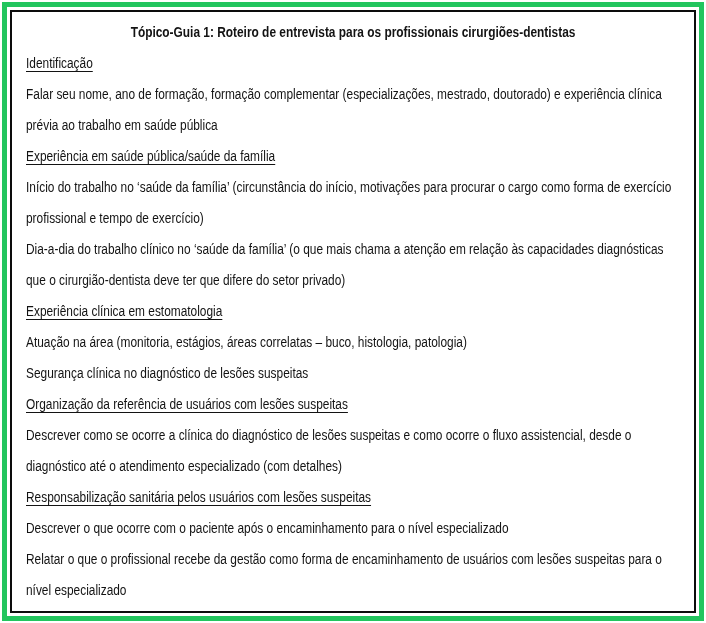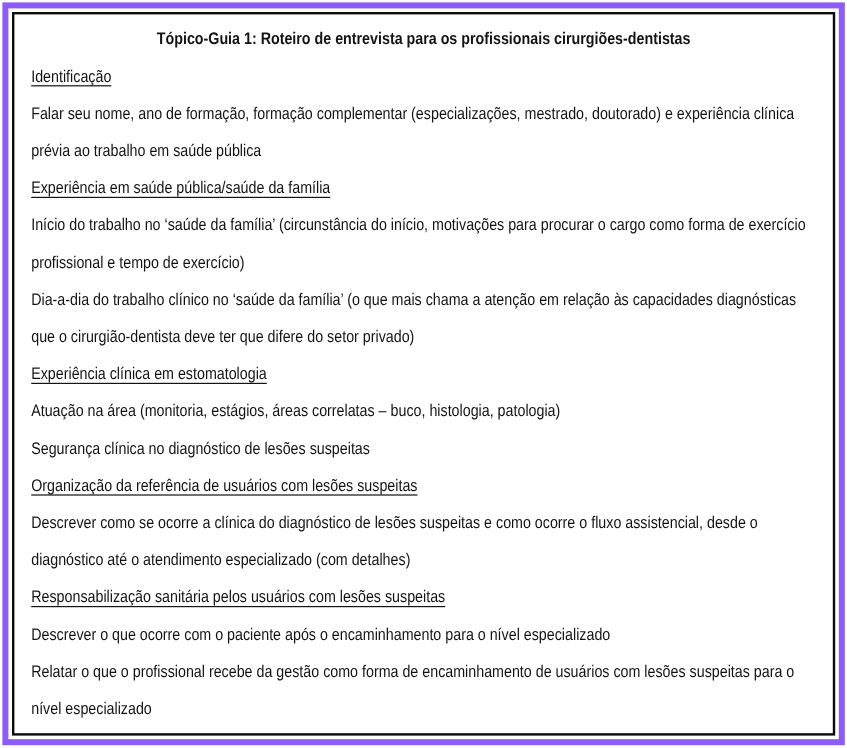--- a/index.html
+++ b/index.html
@@ -14,21 +14,21 @@
     font-family: "Liberation Sans", sans-serif;
     color: #131313;
   }
   .doc-frame {
     position: absolute;
     top: 2px;
     left: 2px;
     width: 702px;
     height: 619px;
     box-sizing: border-box;
-    border: 5px solid #8b5cf6;
+    border: 5px solid #22c55e;
     padding: 3px;
   }
   .doc-inner {
     box-sizing: border-box;
     width: 100%;
     height: 100%;
     border: 2px solid #0c0c0c;
     padding: 5px 14px;
     overflow: hidden;
   }

